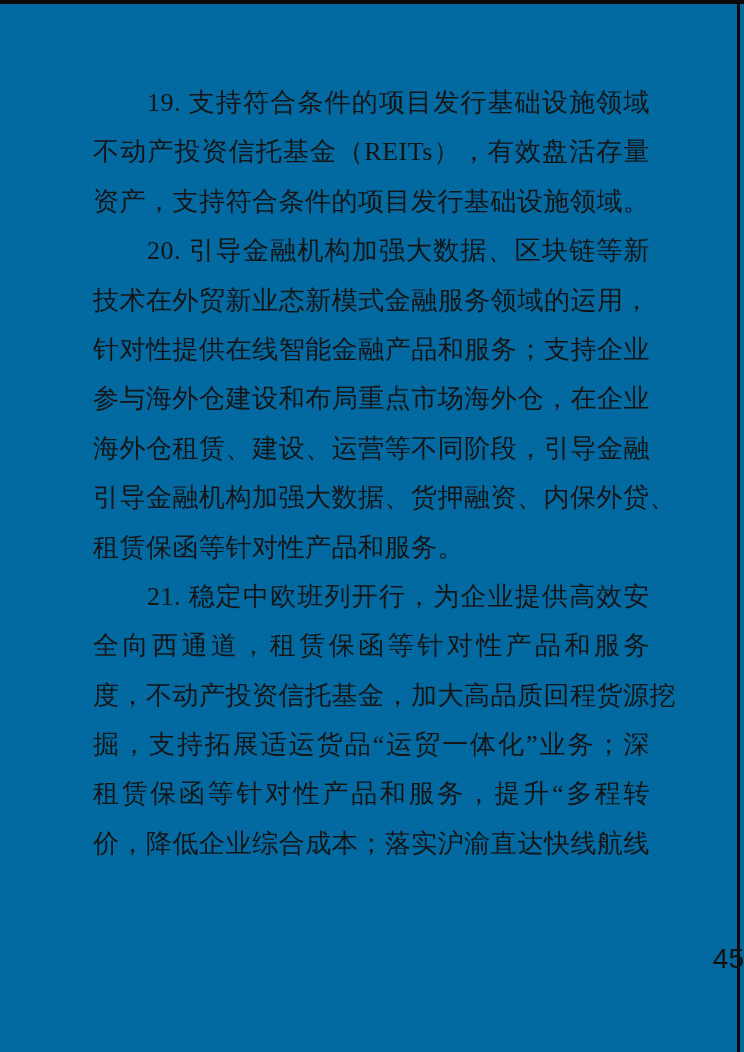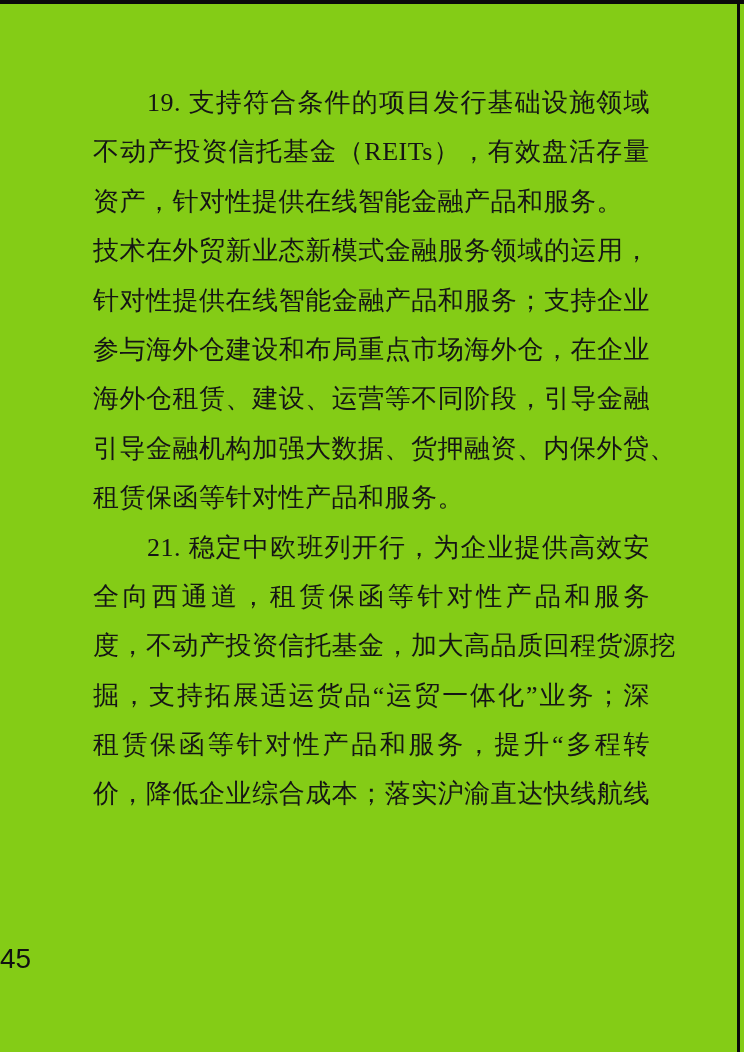--- a/index.html
+++ b/index.html
@@ -4,21 +4,21 @@
 <style>
   html, body {
     margin: 0;
     padding: 0;
     background: #ffffff;
   }
   .page {
     position: relative;
     width: 744px;
     height: 1052px;
-    background: #84cc16;
+    background: #0369a1;
     overflow: hidden;
     font-family: "Liberation Serif", "DejaVu Serif", serif;
     color: #151515;
   }
   
   .border-top {
     position: absolute;
     left: 0; top: 0;
     width: 744px; height: 4px;
     background: #0a0a0a;
@@ -53,43 +53,44 @@
     text-indent: 54px;
   }
   .line.para-end {
     text-align-last: left;
   }
   .page-number {
     position: absolute;
     left: 0;
     top: 942px;
     width: 744px;
-    text-align: left;
+    text-align: right;
     font-family: "Liberation Sans", "DejaVu Sans", sans-serif;
     font-size: 28px;
     line-height: 34px;
     color: #111111;
   }
 </style>
 </head>
 <body>
 
 <div class="page">
   <div class="border-top"></div>
   <div class="border-right"></div>
 
   <div class="text-block">
 
     <div class="para">
       <div class="line first">19. 支持符合条件的项目发行基础设施领域</div>
       <div class="line">不动产投资信托基金（REITs），有效盘活存量</div>
-      <div class="line para-end">资产，针对性提供在线智能金融产品和服务。</div>
+      <div class="line para-end">资产，支持符合条件的项目发行基础设施领域。</div>
     </div>
 
     <div class="para">
+      <div class="line first">20. 引导金融机构加强大数据、区块链等新</div>
       <div class="line">技术在外贸新业态新模式金融服务领域的运用，</div>
       <div class="line">针对性提供在线智能金融产品和服务；支持企业</div>
       <div class="line">参与海外仓建设和布局重点市场海外仓，在企业</div>
       <div class="line">海外仓租赁、建设、运营等不同阶段，引导金融</div>
       <div class="line">引导金融机构加强大数据、货押融资、内保外贷、</div>
       <div class="line para-end">租赁保函等针对性产品和服务。</div>
     </div>
 
     <div class="para">
       <div class="line first">21. 稳定中欧班列开行，为企业提供高效安</div>

